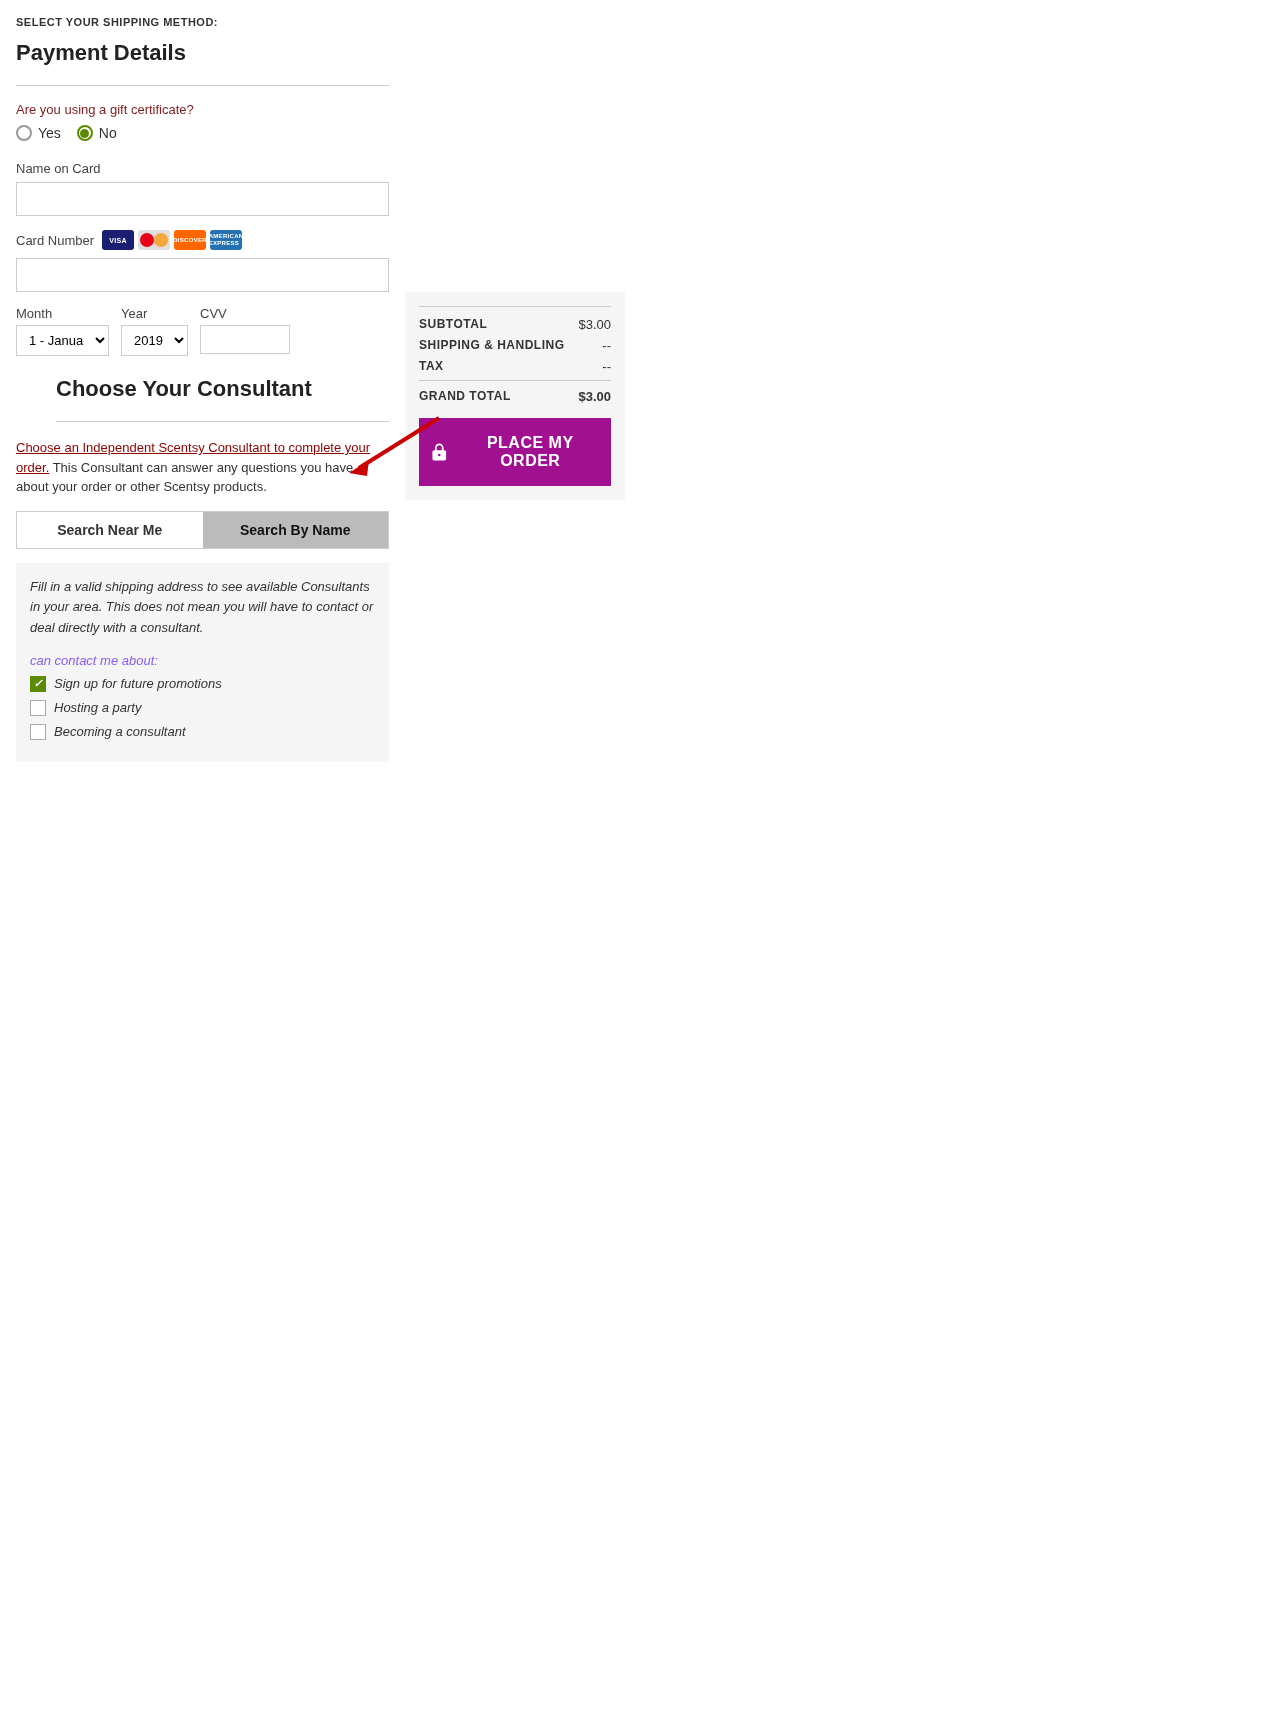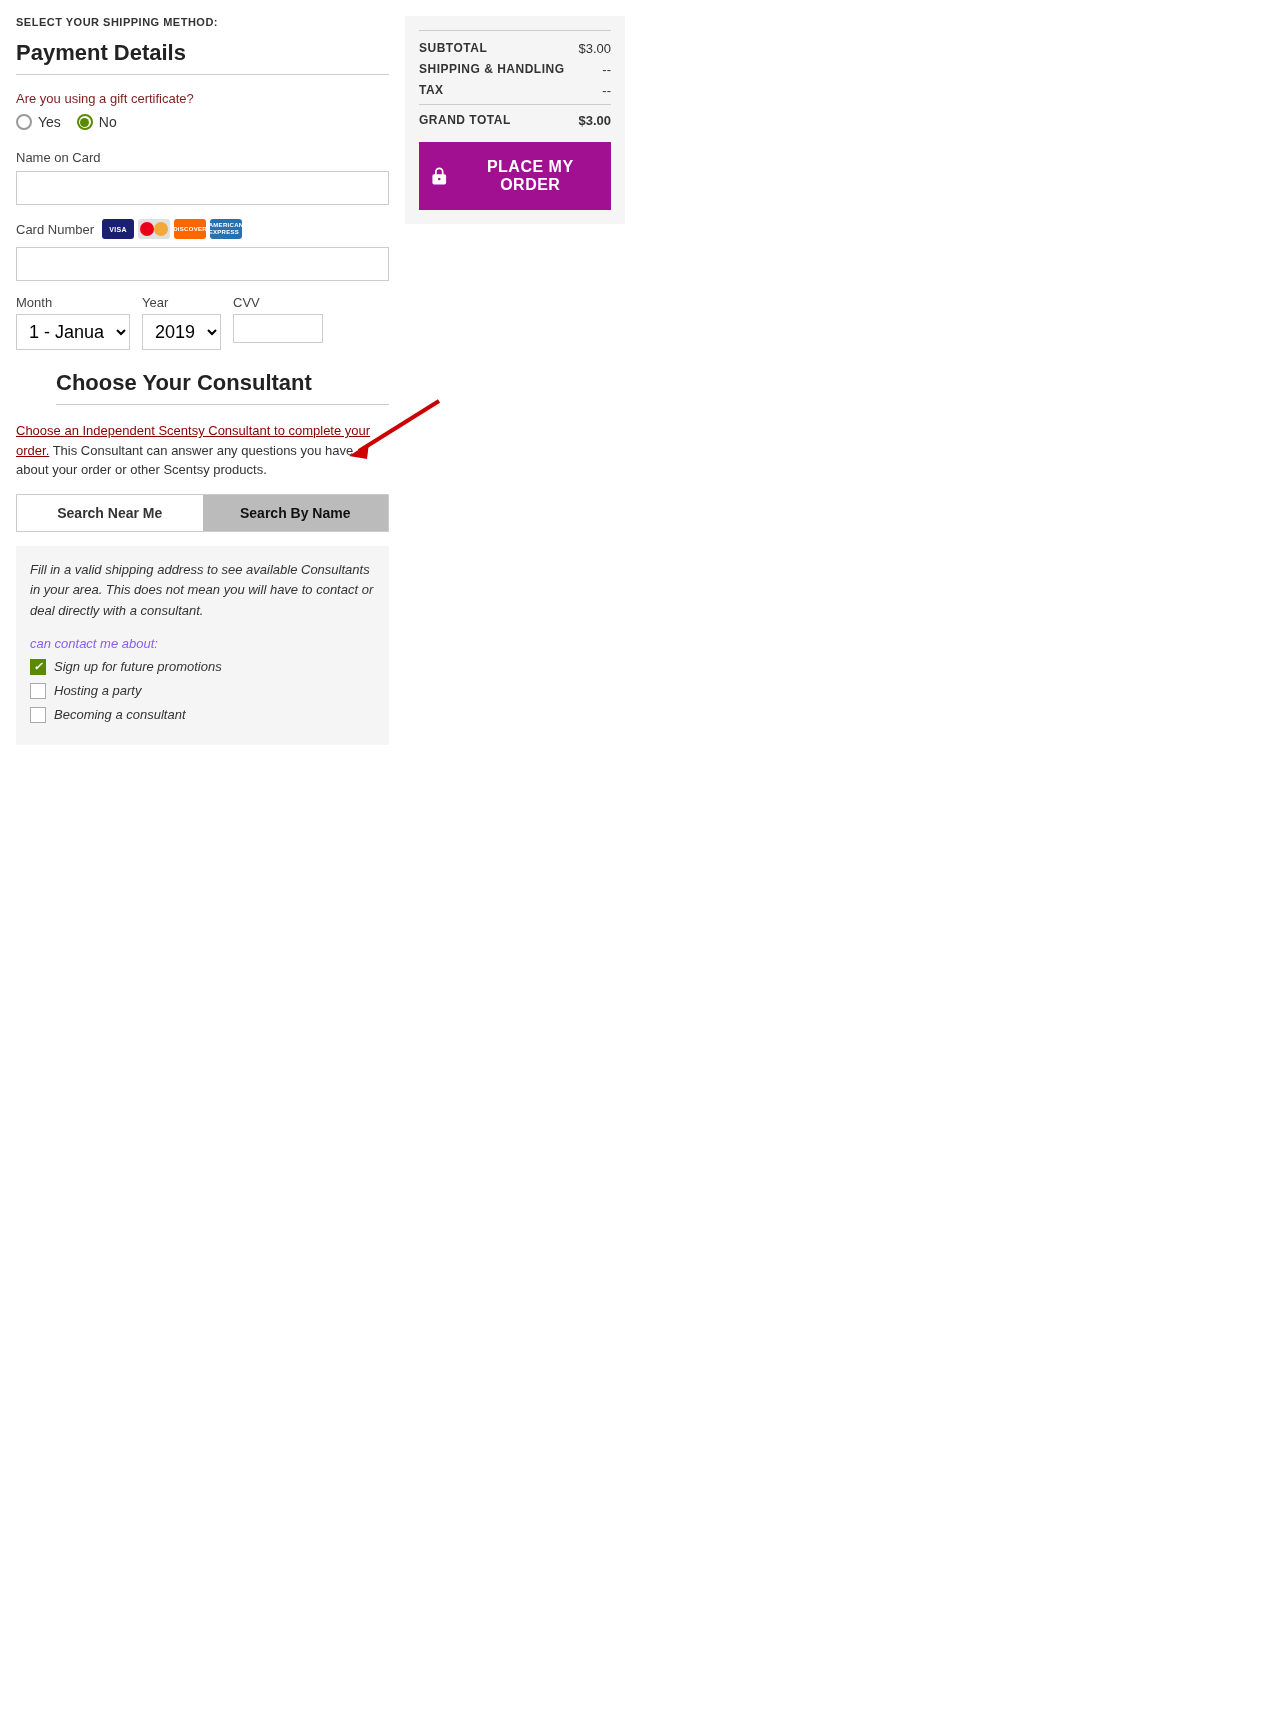--- a/index.html
+++ b/index.html
@@ -10,20 +10,21 @@
       min-height: 864px;
       font-size: 14px;
       color: #333;
     }
     .page-container {
       display: flex;
       flex-direction: row;
       width: 641px;
       padding: 16px;
       gap: 16px;
+      align-items: center;
     }
     .left-column {
       flex: 1;
       min-width: 0;
     }
     .right-column {
       width: 220px;
       flex-shrink: 0;
     }
     .section-title-small {
@@ -32,21 +33,21 @@
       letter-spacing: 0.5px;
       text-transform: uppercase;
       color: #333;
       margin-bottom: 12px;
     }
     .section-heading {
       font-size: 22px;
       font-weight: bold;
       color: #222;
       border-bottom: 1px solid #ccc;
-      padding-bottom: 8px;
+      padding-bottom: 19px;
       margin-bottom: 16px;
     }
     .gift-cert-label {
       font-size: 13px;
       color: #7f1d1d;
       margin-bottom: 8px;
     }
     .radio-group {
       display: flex;
       align-items: center;
@@ -144,21 +145,21 @@
     .expiry-cvv-field {
       display: flex;
       flex-direction: column;
     }
     .expiry-cvv-field .field-label {
       margin-bottom: 4px;
     }
     .select-input {
       border: 1px solid #ccc;
       padding: 6px 8px;
-      font-size: 18px;
+      font-size: 13px;
       background: #fff;
       cursor: pointer;
       appearance: auto;
     }
     .cvv-input {
       border: 1px solid #ccc;
       padding: 6px 8px;
       font-size: 13px;
       width: 90px;
       background: #fff;

